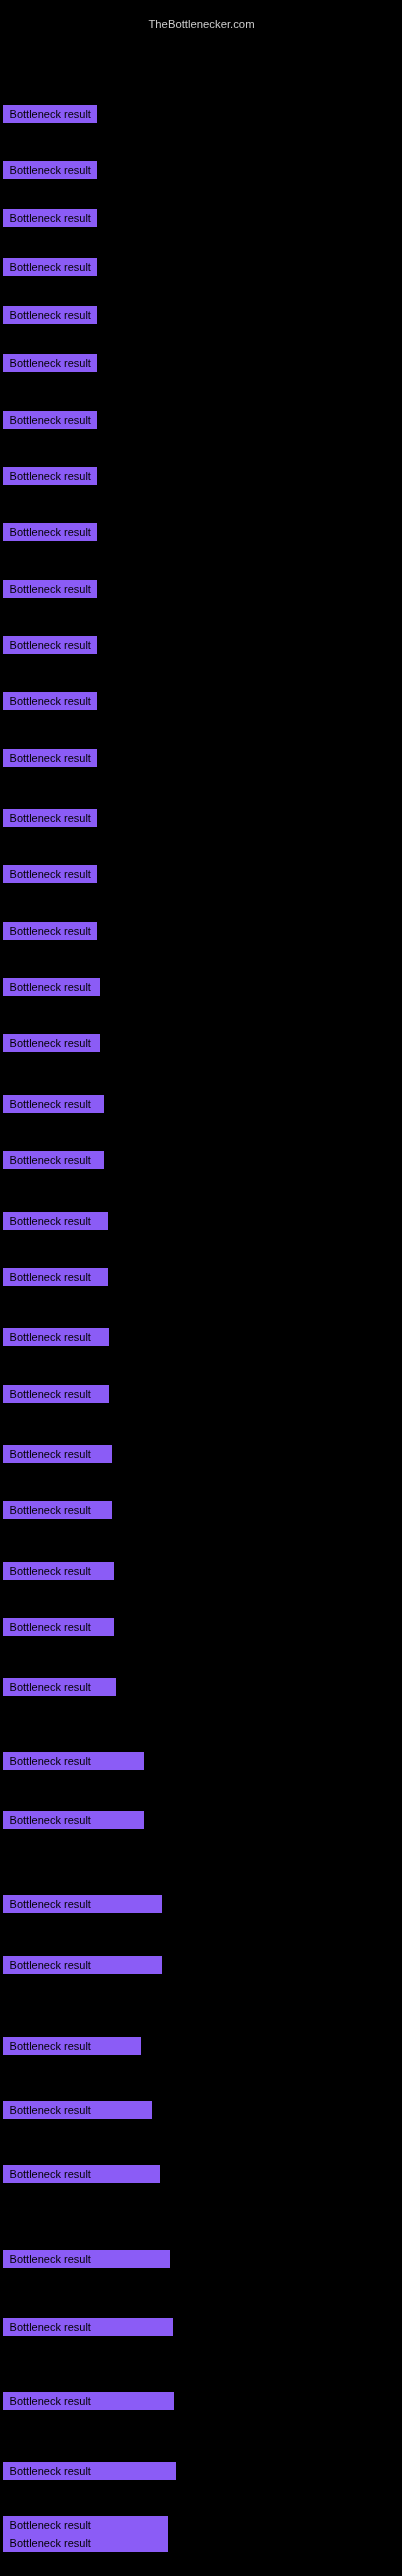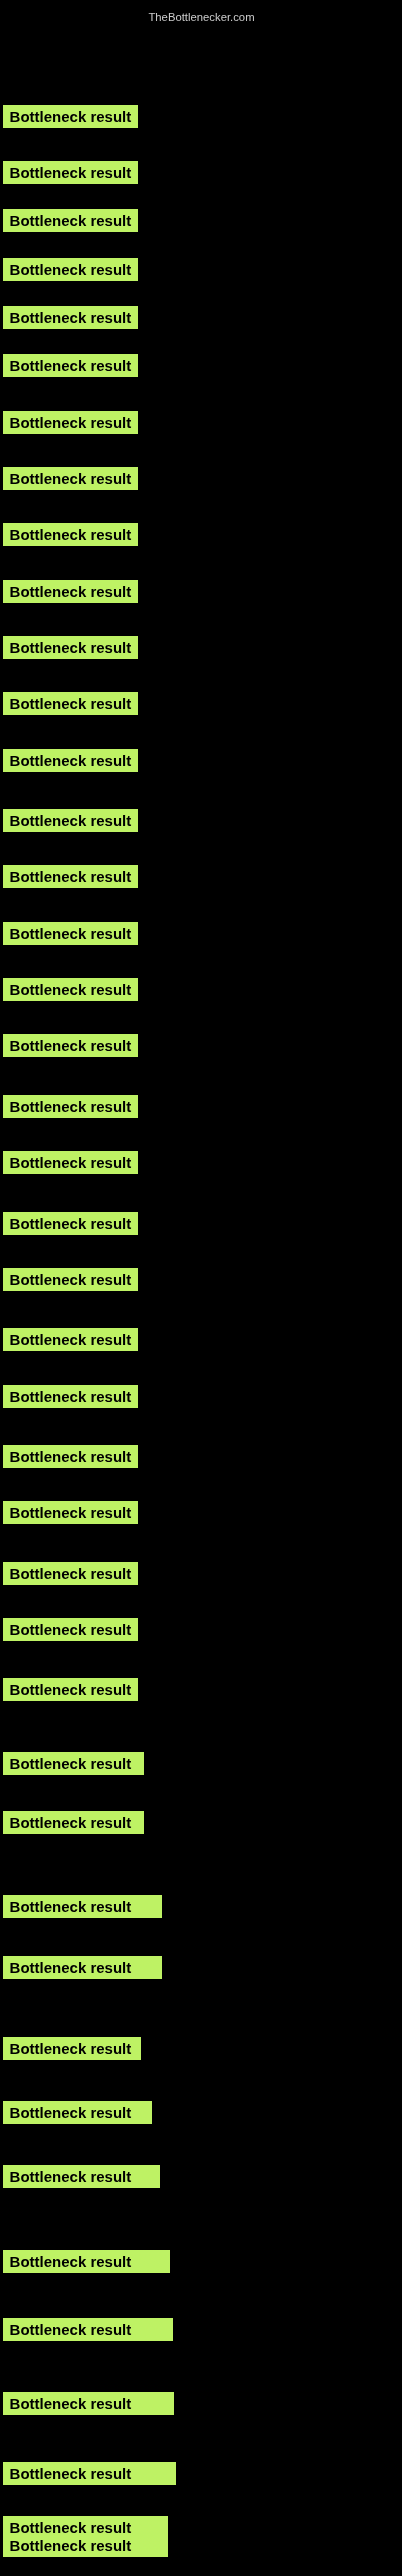--- a/index.html
+++ b/index.html
@@ -15,34 +15,34 @@
     
     .container {
       position: relative;
       width: 403px;
       height: 2576px;
     }
 
     .abs-item {
       position: absolute;
       left: 0;
-      background-color: #bef264;
+      background-color: #8b5cf6;
       color: #000;
-      font-size: 15px;
-      font-weight: bold;
+      font-size: 11px;
+      font-weight: normal;
       padding: 3.2px 6.4px;
       display: inline-block;
       white-space: nowrap;
     }
   </style>
 </head>
 <body>
 
 <div class="container">
-  <div style="position:absolute; top:11px; left:0; width:403px; text-align:center; color:#cccccc; font-size:11.3px; font-weight:normal;">TheBottlenecker.com</div>
+  <div style="position:absolute; top:18px; left:0; width:403px; text-align:center; color:#cccccc; font-size:11.3px; font-weight:normal;">TheBottlenecker.com</div>
 <div class="abs-item" style="top: 105px; left: 3.2px; min-width: 9.7px;">Bottleneck result</div>
     <div class="abs-item" style="top: 161px; left: 3.2px; min-width: 12px;">Bottleneck result</div>
     <div class="abs-item" style="top: 209px; left: 3.2px; min-width: 13px;">Bottleneck result</div>
     <div class="abs-item" style="top: 258px; left: 3.2px; min-width: 17.7px;">Bottleneck result</div>
     <div class="abs-item" style="top: 306px; left: 3.2px; min-width: 19.3px;">Bottleneck result</div>
     <div class="abs-item" style="top: 354px; left: 3.2px; min-width: 20px;">Bottleneck result</div>
     <div class="abs-item" style="top: 411px; left: 3.2px; min-width: 42px;">Bottleneck result</div>
     <div class="abs-item" style="top: 467px; left: 3.2px; min-width: 56px;">Bottleneck result</div>
     <div class="abs-item" style="top: 523px; left: 3.2px; min-width: 55px;">Bottleneck result</div>
     <div class="abs-item" style="top: 580px; left: 3.2px; min-width: 68px;">Bottleneck result</div>

